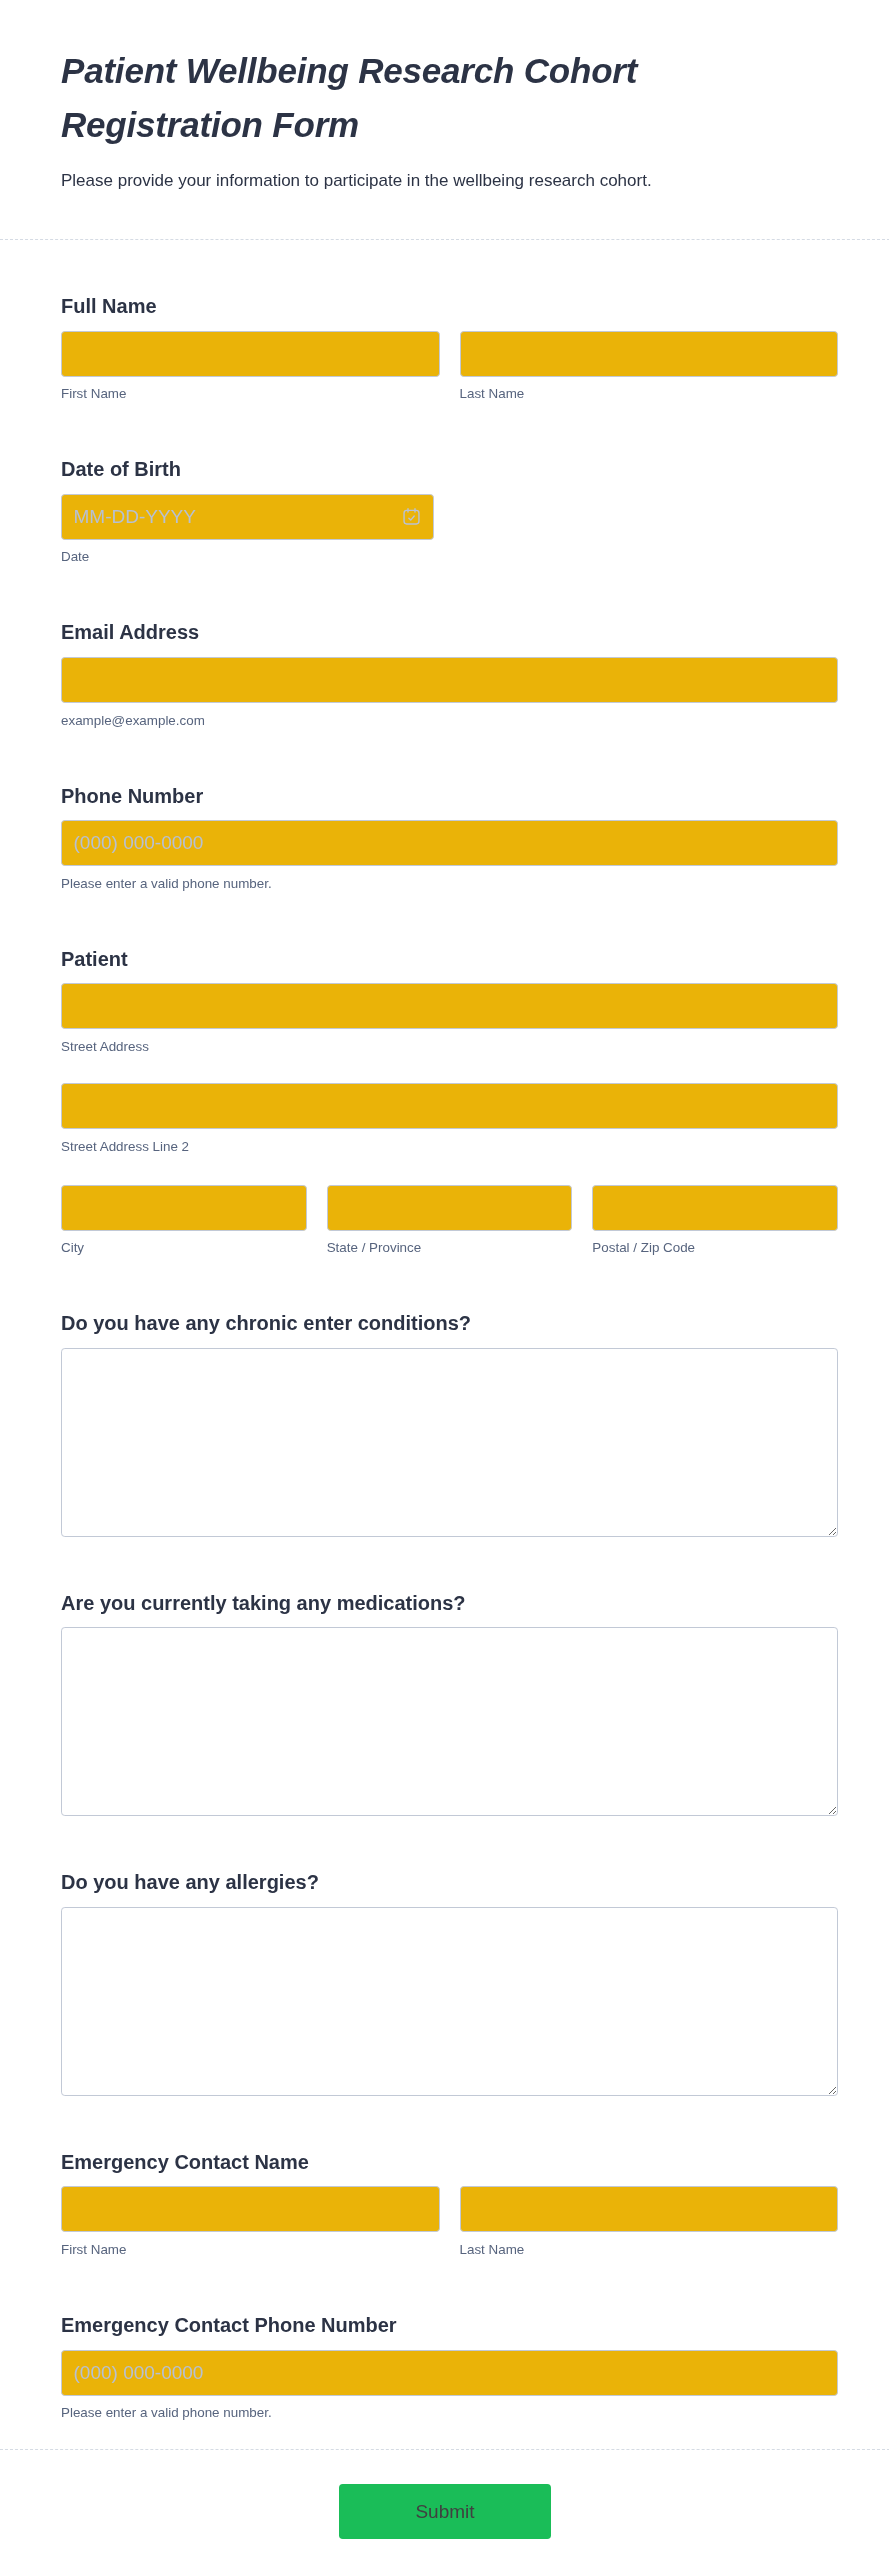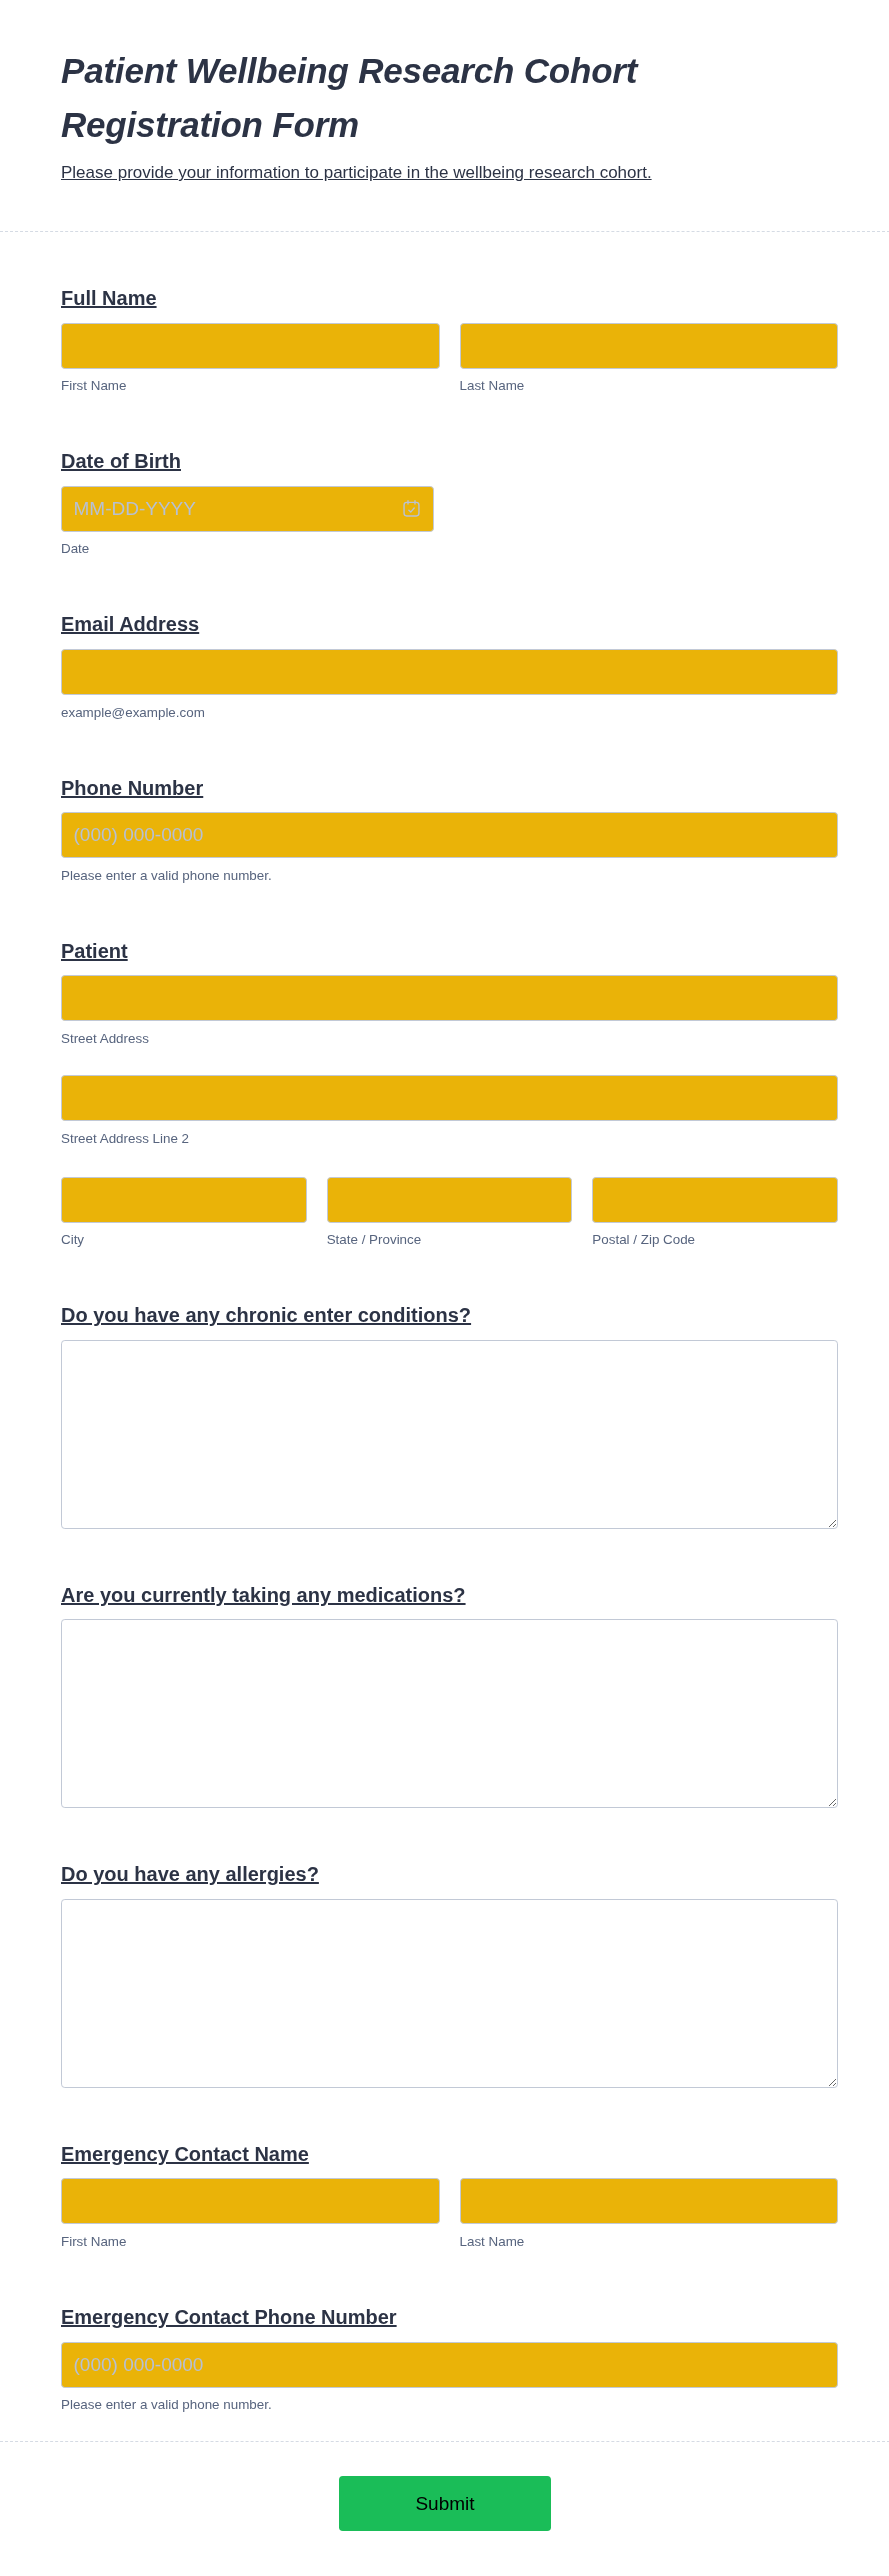--- a/index.html
+++ b/index.html
@@ -16,26 +16,26 @@
     width:890px;
     background:#ffffff;
     color:var(--label-text);
     font-family:"Liberation Sans","DejaVu Sans",sans-serif;
   }
   .page{width:890px;min-height:2576px;background:#fff;}
 
   
   .header{padding:44px 61px 46px 61px;border-bottom:1px dashed var(--divider);}
   .form-title{margin:0;font-size:35px;line-height:54px;font-weight:700;letter-spacing:-0.2px;color:var(--label-text);font-style:italic;}
-  .form-subtitle{margin:8px 0 0 0;font-size:17px;line-height:25px;color:var(--label-text);text-decoration:underline;}
+  .form-subtitle{margin:16px 0 0 0;font-size:17px;line-height:25px;color:var(--label-text);}
 
   
   .form-body{padding:0 52px 27px 61px;}
   .field{margin-top:54px;}
-  .qlabel{font-size:20px;line-height:25px;font-weight:600;color:var(--label-text);margin:0 0 11.5px 0;text-decoration:underline;}
+  .qlabel{font-size:20px;line-height:25px;font-weight:600;color:var(--label-text);margin:0 0 11.5px 0;}
   .row{display:flex;gap:20px;}
   .cell{flex:1;min-width:0;}
   input.text{
     display:block;width:100%;height:46px;
     border:1px solid var(--input-border);border-radius:3.8px;
     padding:0 11.5px;background:#eab308;
     font-family:inherit;font-size:19px;color:var(--label-text);
     outline:none;
   }
   input.text::placeholder{color:var(--placeholder);opacity:1;}
@@ -50,21 +50,21 @@
   .sublabel{font-size:13.4px;line-height:19px;color:var(--sublabel-text);margin-top:7.7px;}
   .mt28{margin-top:27px;}
   .mt30{margin-top:29px;}
   .date-wrap{position:relative;width:373px;}
   .date-wrap svg{position:absolute;right:12.4px;top:12.4px;pointer-events:auto;cursor:pointer;}
 
   
   .submit-section{border-top:1px dashed var(--divider);padding:34px 0 51px 0;}
   .submit-btn{
     display:block;margin:0 auto;width:212px;height:55px;
-    background:var(--accent-green);color:#000000;
+    background:var(--accent-green);color:#404040;
     border:none;border-radius:3.8px;
     font-family:inherit;font-size:19px;font-weight:500;
     cursor:pointer;
   }
 </style>
 </head>
 <body>
 
 <div class="page">
 

